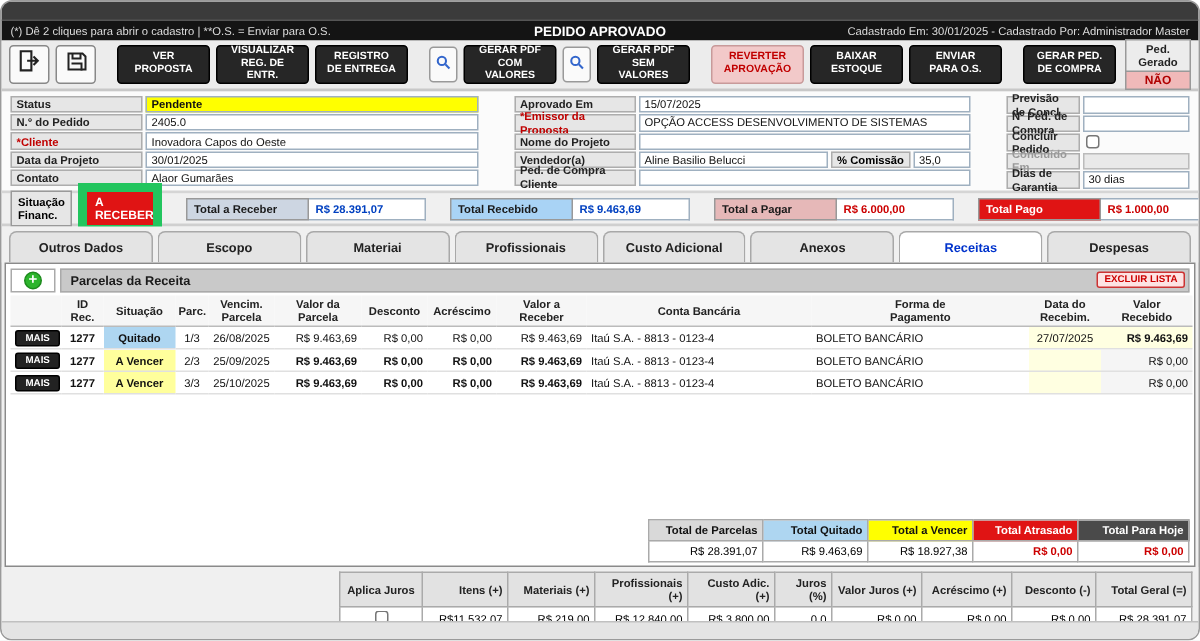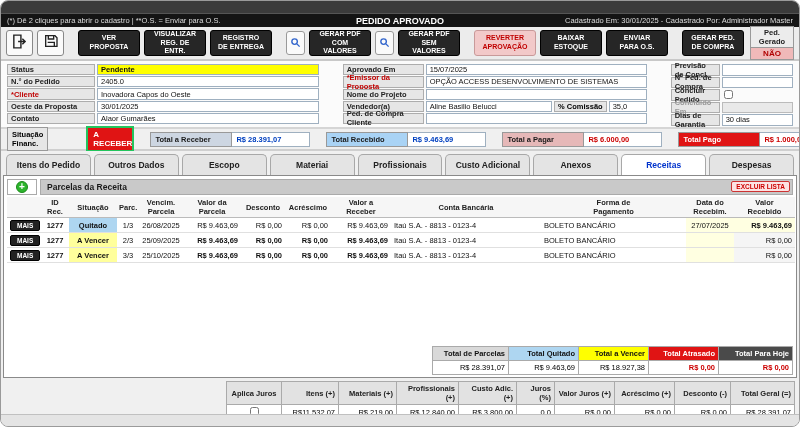--- a/index.html
+++ b/index.html
@@ -106,21 +106,21 @@
     height: 22px; flex: none; background: #f0f0f0;
     border-bottom: 2px solid #cfcfcf;
     display: flex; align-items: center; gap: 4px; padding: 0 6px;
   }
   .fin-label {
     background: #e6e6e6; border: 1px solid #999; font-size: 7.5px; font-weight: bold;
     padding: 2px 4px;
   }
   .fin-badge {
     background: #e01414; color: #fff; font-weight: bold; font-size: 8px;
-    border: 2px solid #22c55e; padding: 2px 0; width: 105px; text-align: left; padding-left: 5px; margin-left: 34px;
+    border: 6px solid #22c55e; padding: 2px 0; width: 105px; text-align: left; padding-left: 5px;
   }
   .fin-group { display: flex; margin-left: 12px; }
   .fin-tag {
     border: 1px solid #999; font-size: 7.5px; font-weight: bold; padding: 2px 4px; width: 82px;
   }
   .fin-val {
     background: #fff; border: 1px solid #9fb0c0; border-left: none;
     font-size: 7.5px; font-weight: bold; padding: 2px 4px; width: 78px;
   }
   .tag-receber { background: #cdd6e2; color: #1a1a1a; }
@@ -298,21 +298,21 @@
       </div>
       <div class="frow">
         <div class="flabel">N.° do Pedido</div>
         <div class="finput">2405.0</div>
       </div>
       <div class="frow">
         <div class="flabel required">*Cliente</div>
         <div class="finput">Inovadora Capos do Oeste</div>
       </div>
       <div class="frow">
-        <div class="flabel">Oeste da Proposta</div>
+        <div class="flabel">Data da Projeto</div>
         <div class="finput">30/01/2025</div>
       </div>
       <div class="frow">
         <div class="flabel">Contato</div>
         <div class="finput">Alaor Gumarães</div>
       </div>
     </div>
     <div class="fcol fcol-2">
       <div class="frow">
         <div class="flabel">Aprovado Em</div>
@@ -378,21 +378,20 @@
       <div class="fin-tag tag-pagar">Total a Pagar</div>
       <div class="fin-val val-red">R$ 6.000,00</div>
     </div>
     <div class="fin-group">
       <div class="fin-tag tag-pago">Total Pago</div>
       <div class="fin-val val-red">R$ 1.000,00</div>
     </div>
   </div>
 
   <div class="tabs">
-    <div class="tab">Itens do Pedido</div>
     <div class="tab">Outros Dados</div>
     <div class="tab">Escopo</div>
     <div class="tab">Materiai</div>
     <div class="tab">Profissionais</div>
     <div class="tab">Custo Adicional</div>
     <div class="tab">Anexos</div>
     <div class="tab active">Receitas</div>
     <div class="tab">Despesas</div>
   </div>
 

